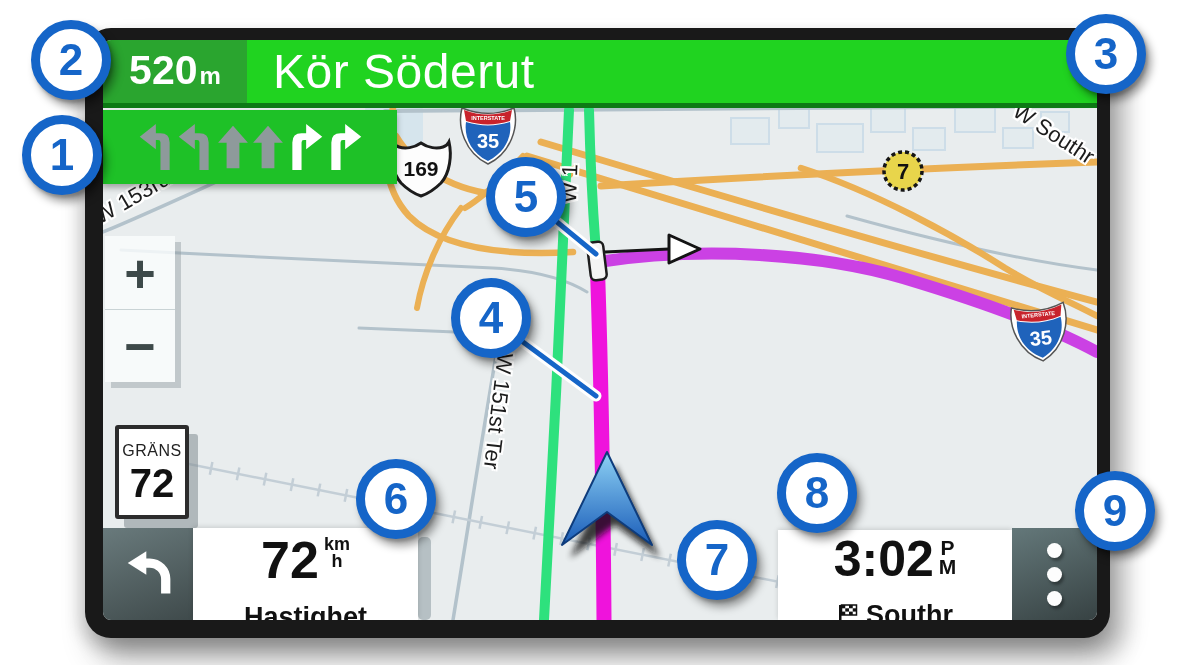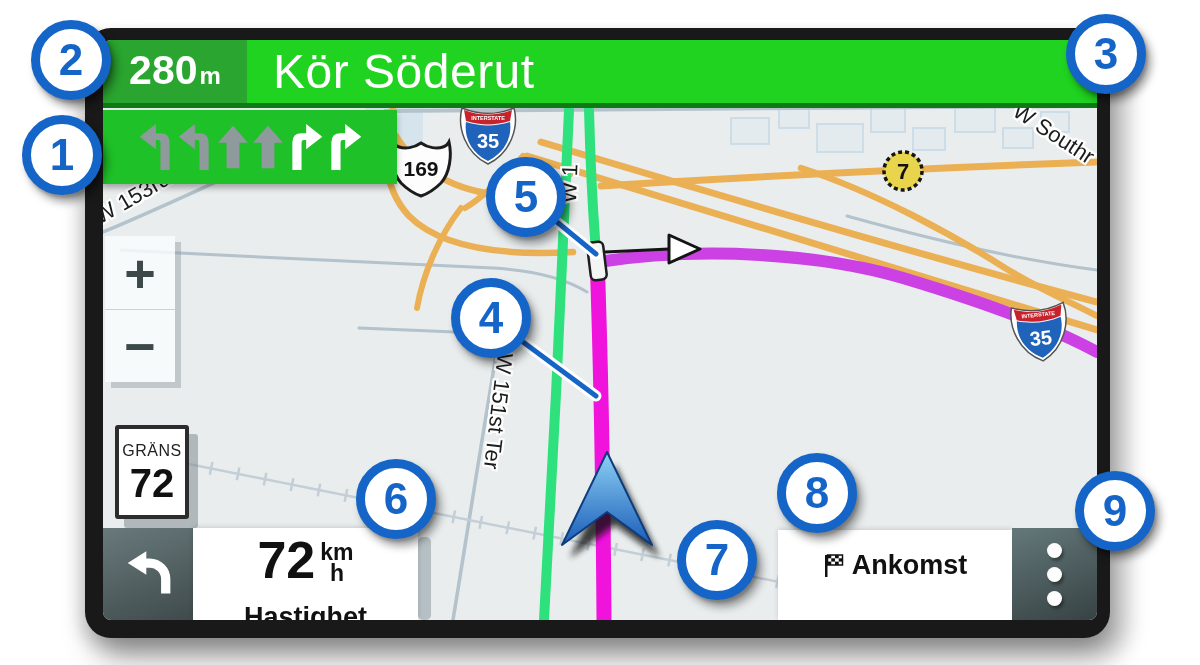--- a/index.html
+++ b/index.html
@@ -54,22 +54,22 @@
   .limit-sign .v{font-size:40px;font-weight:bold;color:#111;line-height:1;margin-top:3px;}
 
   
   .back-btn{position:absolute;left:0;top:488px;width:90px;height:92px;z-index:6;
             background:linear-gradient(160deg,#697a7c,#3f4a4b);display:flex;align-items:center;justify-content:center;}
   .speed-box{position:absolute;left:90px;top:488px;width:225px;height:92px;background:#fff;z-index:6;
              display:flex;flex-direction:column;align-items:center;justify-content:flex-start;padding-top:6px;box-sizing:border-box;
              box-shadow:0 -1px 5px rgba(0,0,0,.15);}
   .metric-row{display:flex;align-items:flex-start;line-height:1;}
   .metric-row .big{font-size:52px;font-weight:bold;color:#111;}
-  .unit-stack{display:flex;flex-direction:column;align-items:center;margin-left:5px;margin-top:8px;
-              font-size:23px;font-weight:bold;color:#111;line-height:.92;}
+  .unit-stack{display:flex;flex-direction:column;align-items:center;margin-left:5px;margin-top:2px;
+              font-size:18px;font-weight:bold;color:#111;line-height:.92;}
   .metric-label{font-size:27px;font-weight:bold;color:#111;margin-top:16px;display:flex;align-items:center;gap:7px;}
   .divider-tab{position:absolute;left:315px;top:497px;width:13px;height:83px;background:#b6c0c4;
                border-radius:5px;z-index:5;}
   .street-bar{position:absolute;left:328px;top:497px;width:347px;height:83px;background:#e8eef0;z-index:4;
               display:flex;align-items:flex-end;justify-content:center;padding-bottom:9px;box-sizing:border-box;}
   .street-bar .txt{font-size:30px;font-weight:bold;color:#111;}
   .arrival-box{position:absolute;left:675px;top:490px;width:234px;height:90px;background:#fff;z-index:6;
                display:flex;flex-direction:column;align-items:center;justify-content:flex-start;padding-top:4px;box-sizing:border-box;
                box-shadow:0 -1px 5px rgba(0,0,0,.15);}
   .arrival-box .big{font-size:50px;font-weight:bold;color:#111;}
@@ -192,21 +192,21 @@
         </g>
       </svg>
 
       <div class="lbl lbl-nw">W 153rd St</div>
       <div class="lbl lbl-mid">W 151st Ter</div>
       <div class="lbl lbl-top">W 1</div>
       <div class="lbl lbl-ne">W Southr</div>
 
       <div class="banner">
         <div class="banner-distance">
-          <span class="val">280</span>
+          <span class="val">520</span>
           <span class="unit">m</span>
         </div>
         <div class="banner-instruction">Kör Söderut</div>
       </div>
 
       <div class="lanebox">
         <svg width="36" height="46" viewBox="0 0 30 40">
           <path d="M4,40 L4,16 Q4,8 12,8 L16,8 L16,0 L30,11 L16,22 L16,14 L14,14 Q12,14 12,16 L12,40 Z" fill="#8e9a9b" transform="scale(-1,1) translate(-30,0)"></path>
         </svg>
         <svg width="36" height="46" viewBox="0 0 30 40">
@@ -251,32 +251,39 @@
             <span>h</span>
           </span>
         </div>
         <div class="metric-label">Hastighet</div>
       </div>
 
       <div class="divider-tab"></div>
 
 
       <div class="arrival-box">
+        <div class="metric-row">
+          <span class="big">3:02</span>
+          <span class="unit-stack" style="font-size:21px;margin-top:4px;">
+            <span>P</span>
+            <span>M</span>
+          </span>
+        </div>
         <div class="metric-label">
           <svg width="22" height="24" viewBox="0 0 22 24">
             <rect x="2" y="1" width="2.5" height="22" fill="#111"></rect>
             <rect x="4.5" y="1" width="15" height="10" fill="#fff" stroke="#111" stroke-width="1.5"></rect>
             <rect x="4.5" y="1" width="3.75" height="3.3" fill="#111"></rect>
               <rect x="12" y="1" width="3.75" height="3.3" fill="#111"></rect>
             <rect x="8.25" y="4.3" width="3.75" height="3.3" fill="#111"></rect>
               <rect x="15.75" y="4.3" width="3.75" height="3.3" fill="#111"></rect>
             <rect x="4.5" y="7.6" width="3.75" height="3.4" fill="#111"></rect>
               <rect x="12" y="7.6" width="3.75" height="3.4" fill="#111"></rect>
           </svg>
-          <span>Ankomst</span>
+          <span>Southr</span>
         </div>
       </div>
 
       <div class="menu-btn">
         <span class="dot"></span>
         <span class="dot"></span>
         <span class="dot"></span>
       </div>
 
     </div>

